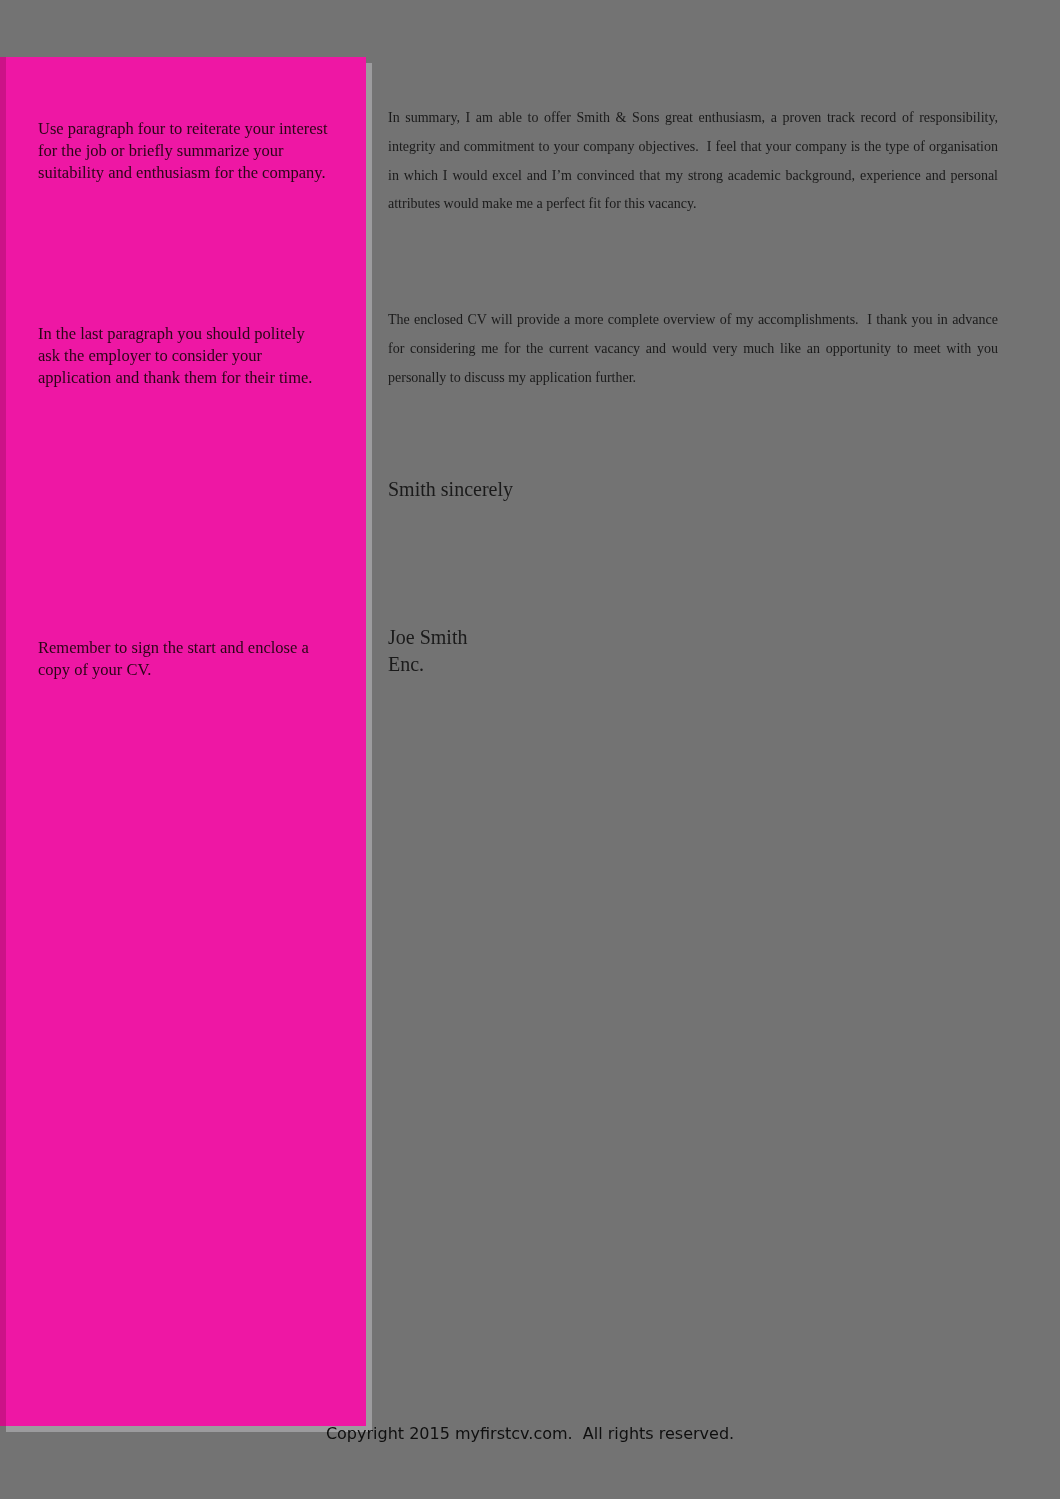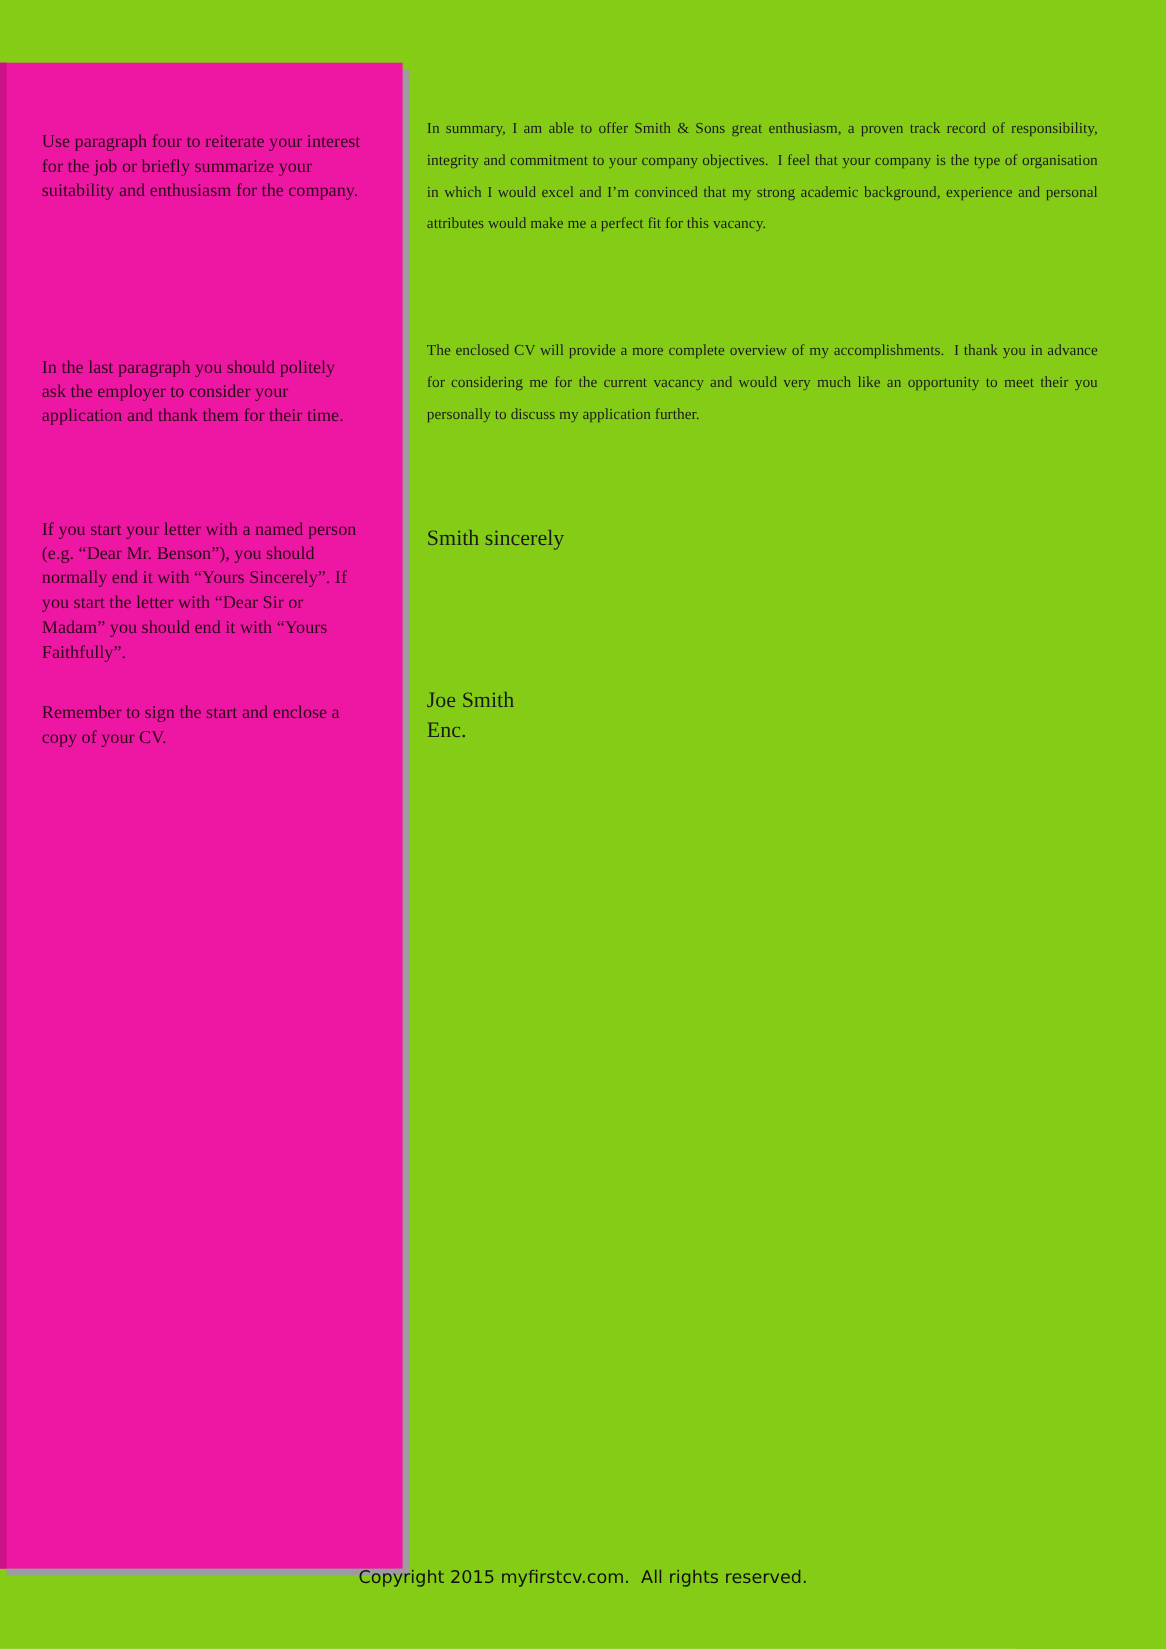--- a/index.html
+++ b/index.html
@@ -4,21 +4,21 @@
 <style>
   html, body {
     margin: 0;
     padding: 0;
     background: #ffffff;
   }
   .page {
     position: relative;
     width: 1060px;
     height: 1499px;
-    background: #84cc16;
+    background: #737373;
     overflow: hidden;
     font-family: "Liberation Serif", serif;
   }
 
   
   .sidebar {
     position: absolute;
     left: 0;
     top: 57px;
     width: 366px;
@@ -95,27 +95,26 @@
 </style>
 </head>
 <body>
 
 <div class="page">
 
   <aside class="sidebar">
     <div class="sidebar-edge"></div>
     <p class="tip t1">Use paragraph four to reiterate your interest for the job or briefly summarize your suitability and enthusiasm for the company.</p>
     <p class="tip t2">In the last paragraph you should politely ask the employer to consider your application and thank them for their time.</p>
-    <p class="tip t3">If you start your letter with a named person (e.g. “Dear Mr. Benson”), you should normally end it with “Yours Sincerely”. If you start the letter with “Dear Sir or Madam” you should end it with “Yours Faithfully”.</p>
     <p class="tip t4">Remember to sign the start and enclose a copy of your CV.</p>
   </aside>
 
   <main>
     <p class="letter-para p1">In summary, I am able to offer Smith &amp; Sons great enthusiasm, a proven track record of responsibility, integrity and commitment to your company objectives.  I feel that your company is the type of organisation in which I would excel and I’m convinced that my strong academic background, experience and personal attributes would make me a perfect fit for this vacancy.</p>
-    <p class="letter-para p2">The enclosed CV will provide a more complete overview of my accomplishments.  I thank you in advance for considering me for the current vacancy and would very much like an opportunity to meet their you personally to discuss my application further.</p>
+    <p class="letter-para p2">The enclosed CV will provide a more complete overview of my accomplishments.  I thank you in advance for considering me for the current vacancy and would very much like an opportunity to meet with you personally to discuss my application further.</p>
     <p class="letter-closing">Smith sincerely</p>
     <div class="signature-block">
       <div>Joe Smith</div>
       <div>Enc.</div>
     </div>
   </main>
 
   <footer class="footer">Copyright 2015 myfirstcv.com.  All rights reserved.</footer>
 
 </div>

